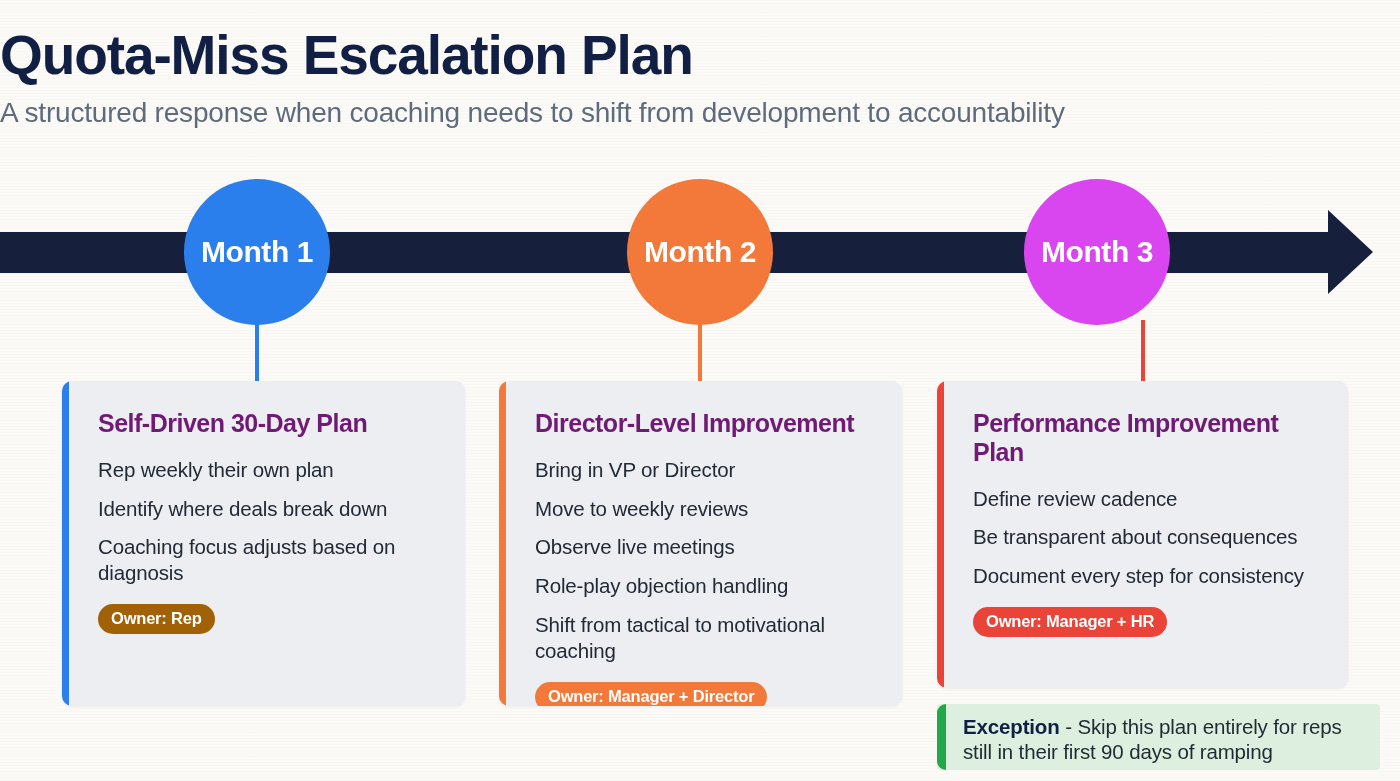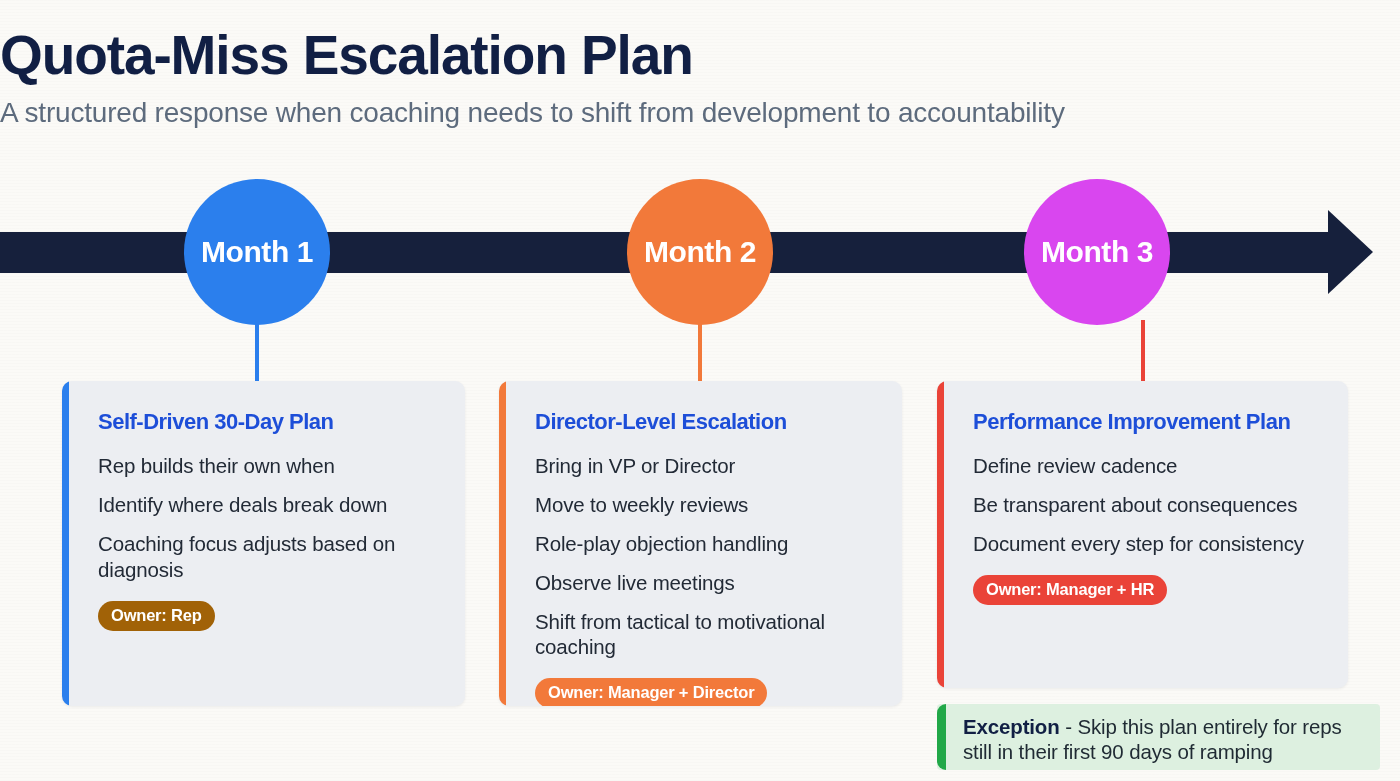--- a/index.html
+++ b/index.html
@@ -136,23 +136,23 @@
 
   .card.card1 { left: 62px;  top: 381px; width: 403px; height: 325px; }
   .card.card2 { left: 499px; top: 381px; width: 403px; height: 325px; }
   .card.card3 { left: 937px; top: 381px; width: 411px; height: 307px; }
 
   .card.card1::before { background: #2b7fed; }
   .card.card2::before { background: #f2793a; }
   .card.card3::before { background: #ea4338; }
 
   .card-title {
-    font-size: 22px;
-    font-weight: bold;
-    color: #1d4ed8;
+    font-size: 25px;
+    font-weight: bold;
+    color: #701a75;
     letter-spacing: -0.5px;
     margin-bottom: 19px;
     line-height: 1.15;
   }
 
   .card-list {
     list-style: none;
   }
 
   .card-list li {
@@ -241,34 +241,34 @@
     <span>Month 3</span>
   </div>
 
   <div class="connector c1"></div>
   <div class="connector c2"></div>
   <div class="connector c3"></div>
 
   <div class="card card1">
     <div class="card-title">Self-Driven 30-Day Plan</div>
     <ul class="card-list">
-      <li>Rep builds their own when</li>
+      <li>Rep weekly their own plan</li>
       <li>Identify where deals break down</li>
       <li>Coaching focus adjusts based on diagnosis</li>
     </ul>
     <span class="owner-pill blue">Owner: Rep</span>
   </div>
 
   <div class="card card2">
-    <div class="card-title">Director-Level Escalation</div>
+    <div class="card-title">Director-Level Improvement</div>
     <ul class="card-list">
       <li>Bring in VP or Director</li>
       <li>Move to weekly reviews</li>
+      <li>Observe live meetings</li>
       <li>Role-play objection handling</li>
-      <li>Observe live meetings</li>
       <li>Shift from tactical to motivational coaching</li>
     </ul>
     <span class="owner-pill orange">Owner: Manager + Director</span>
   </div>
 
   <div class="card card3">
     <div class="card-title">Performance Improvement Plan</div>
     <ul class="card-list">
       <li>Define review cadence</li>
       <li>Be transparent about consequences</li>

